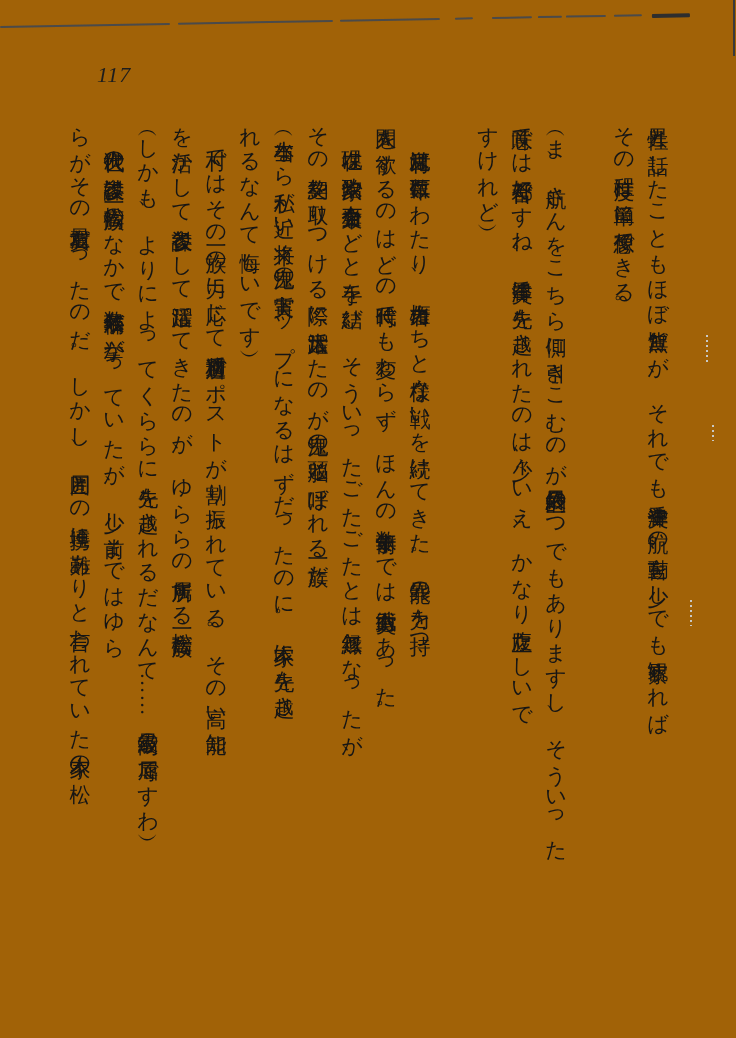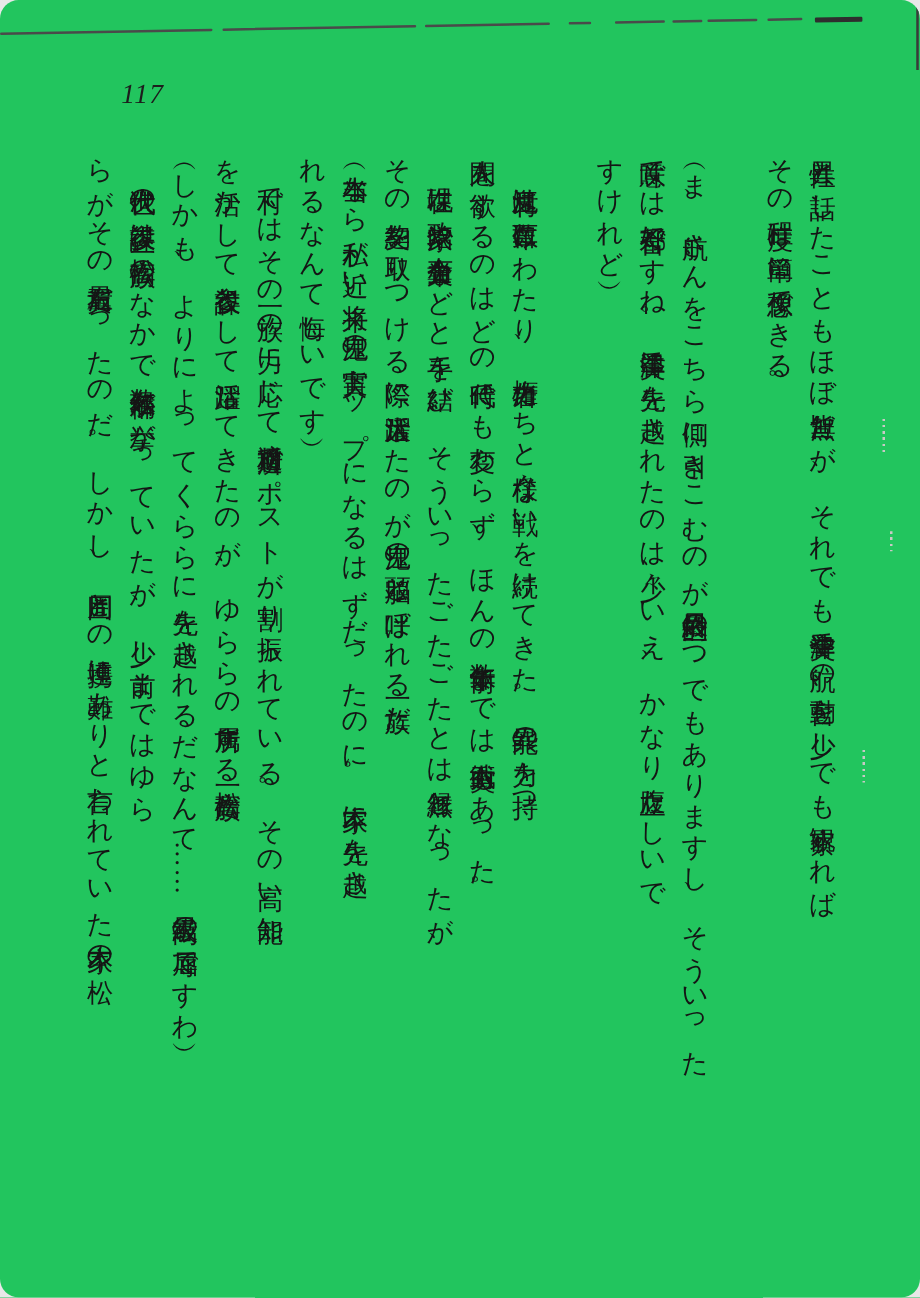--- a/index.html
+++ b/index.html
@@ -4,23 +4,22 @@
 <style>
   html,body{margin:0;padding:0;}
   body{
     width:736px;height:1038px;
     background:#e8e8e8;
     font-family:"Liberation Serif", serif;
   }
   .page{
     position:relative;
     width:736px;height:1038px;
-    background:#22c55e;
+    background:#a16207;
     overflow:hidden;
-    border-radius:15px;
   }
   
   .top-edge{
     position:absolute;left:0;top:26px;width:736px;height:8px;
     transform:rotate(-1.05deg);
     transform-origin:0 0;
   }
   .top-edge .seg{
     position:absolute;top:0;height:2px;background:#4a4a4a;border-radius:1px;
   }

